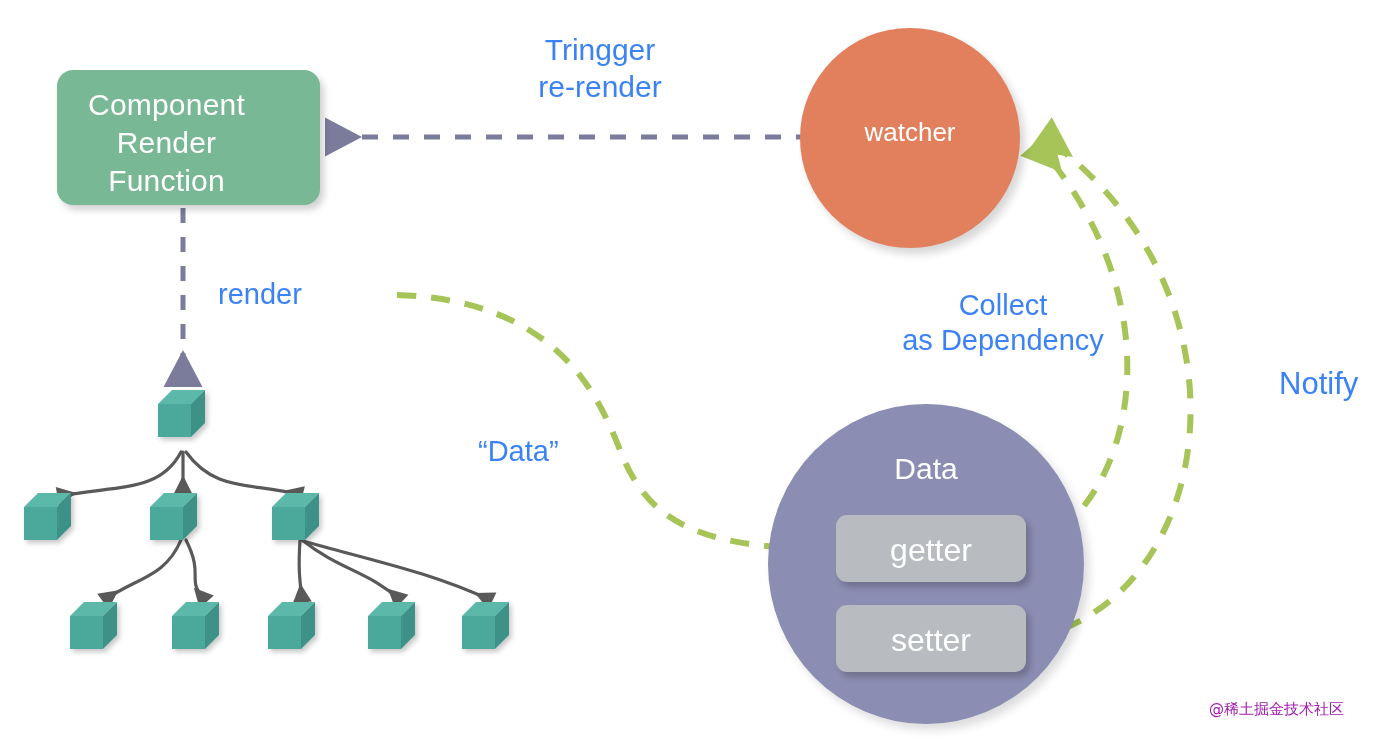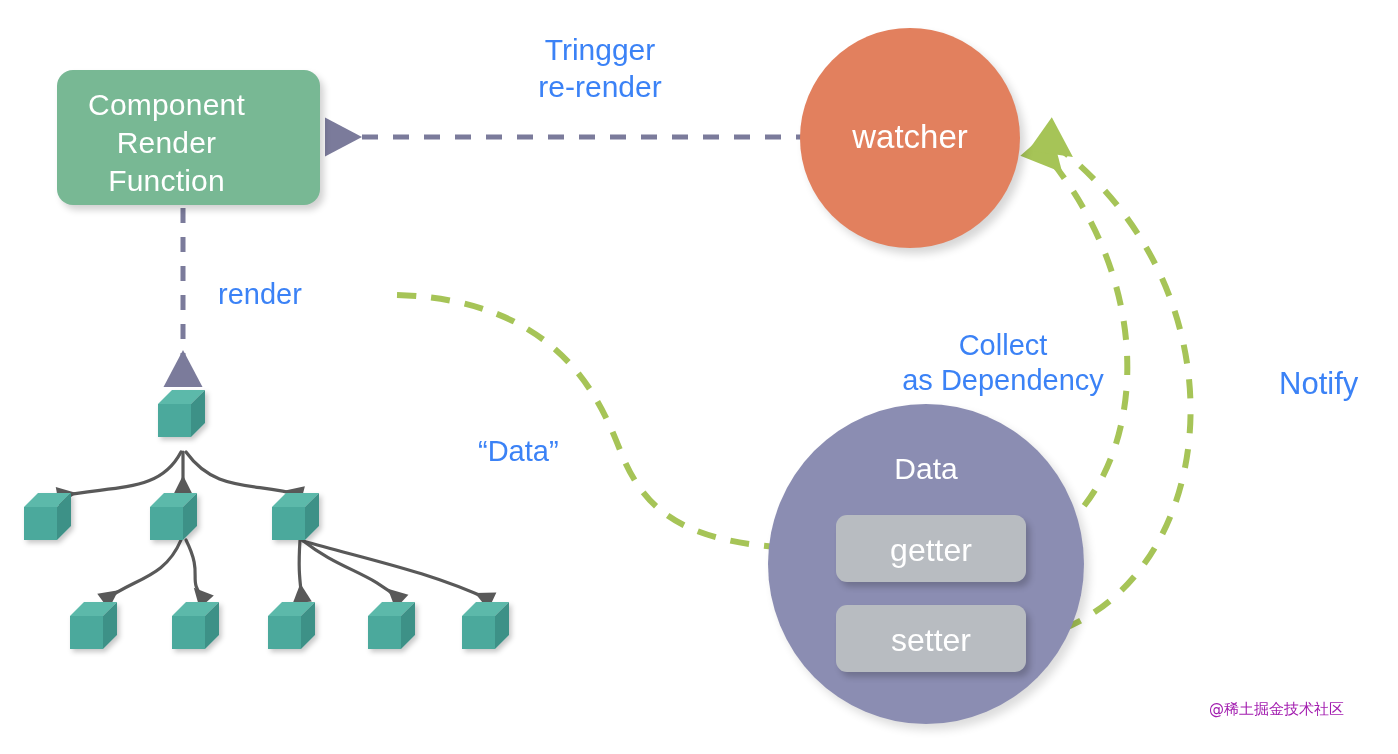--- a/index.html
+++ b/index.html
@@ -59,21 +59,21 @@
   #watcher-circle {
     position: absolute;
     left: 800px; top: 28px;
     width: 220px; height: 220px;
     border-radius: 50%;
     background: #e2805e;
     box-shadow: 5px 6px 9px rgba(0,0,0,0.16);
   }
   #watcher-circle .shape-label {
     left: 0; top: 88px; width: 220px;
-    font-size: 33px;
+    font-size: 26px;
   }
 
   
   #data-circle {
     position: absolute;
     left: 768px; top: 404px;
     width: 316px; height: 320px;
     border-radius: 50%;
     background: #8b8db2;
     box-shadow: 5px 6px 10px rgba(0,0,0,0.14);
@@ -100,21 +100,21 @@
   #setter-box { top: 605px; }
   .accessor-box .shape-label {
     left: 0; top: 15px; width: 190px;
     font-size: 32px;
   }
 
   
   #label-trigger { left: 460px; top: 32px; width: 280px; font-size: 30px; text-align: center; }
   #label-render  { left: 218px; top: 277px; font-size: 29px; }
   #label-touch   { left: 478px; top: 434px; font-size: 29px; }
-  #label-collect { left: 858px; top: 288px; width: 290px; font-size: 29px; text-align: center; margin-top: 40px; }
+  #label-collect { left: 858px; top: 288px; width: 290px; font-size: 29px; text-align: center; }
   #label-notify  { left: 1279px; top: 365px; font-size: 31px; }
 
   #watermark {
     position: absolute;
     left: 1209px; top: 700px;
     font-size: 15px;
     color: #a21caf;
     font-family: "DejaVu Sans", sans-serif;
     white-space: pre;
   }

